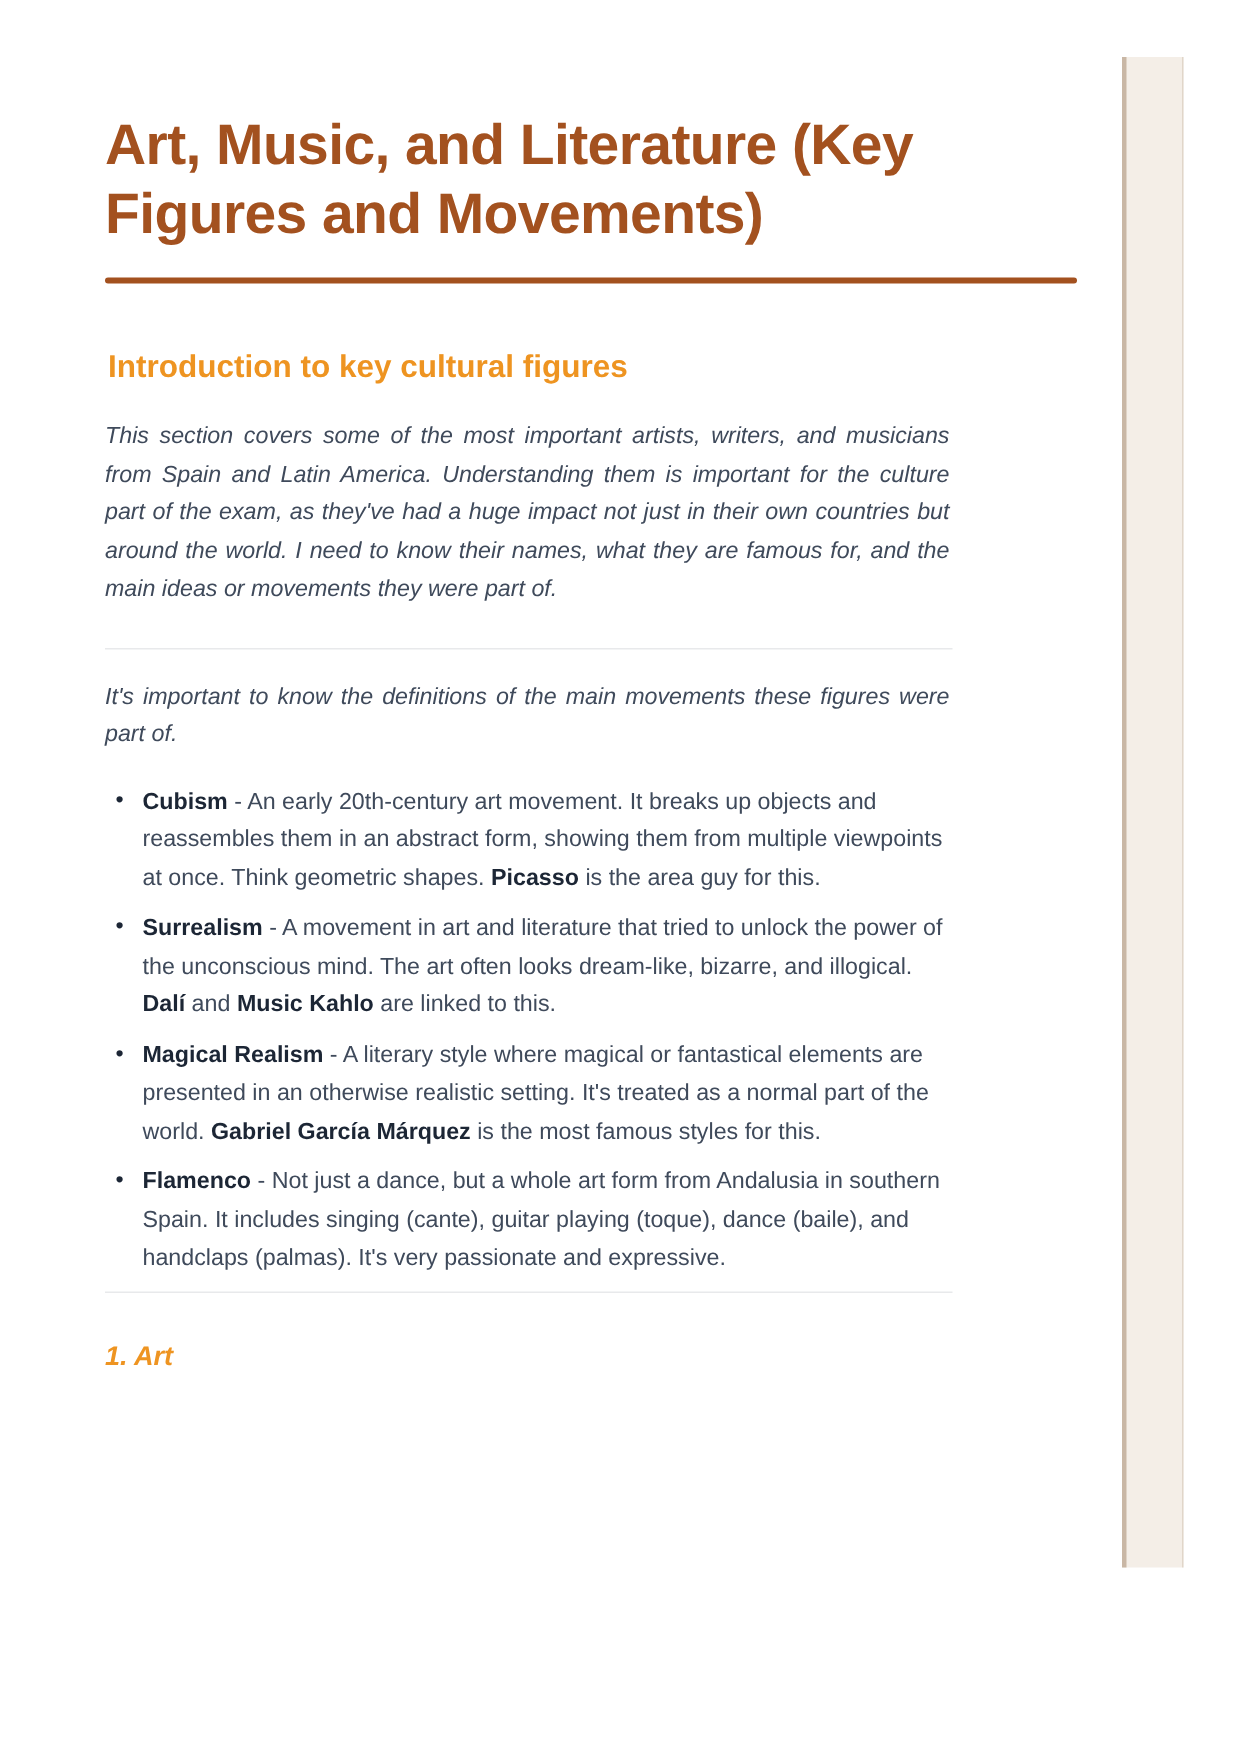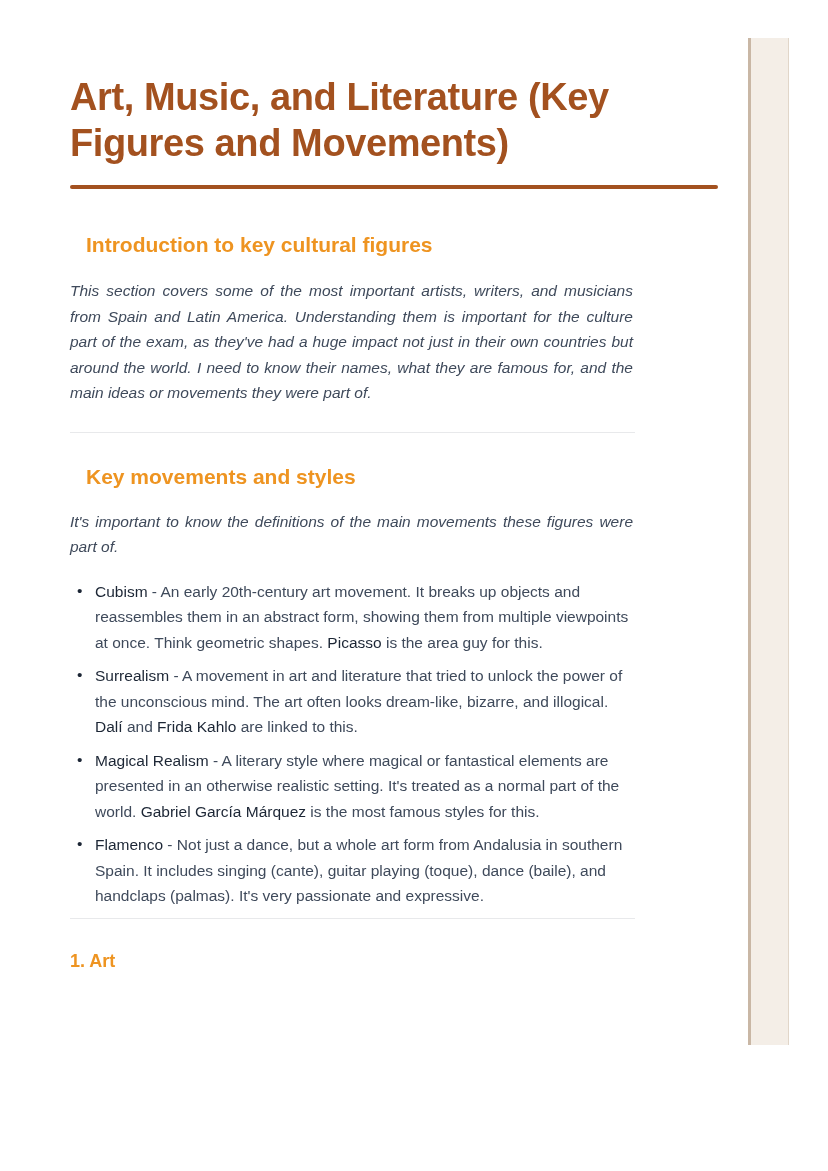--- a/index.html
+++ b/index.html
@@ -39,30 +39,31 @@
     letter-spacing:-0.4px;
     color:var(--title);
   }
   .title-rule{
     margin-top:19px;width:648px;height:4px;
     background:var(--title);border-radius:2px;
   }
 
   h2{
     font-size:21px;line-height:26px;font-weight:700;
-    color:var(--accent);margin:16px;
+    color:var(--accent);margin:2px;
   }
   .mt-intro{margin-top:43px;}
   .mt-h2{margin-top:31px;}
   .mt-h2b{margin-top:36px;}
 
   h3{
     margin:31px 0 0;
     font-size:18px;line-height:23px;font-weight:700;
     color:var(--accent);
+    font-style:italic;
   }
 
   p.body{
     margin:20px 0 0;width:563px;
     font-size:15.5px;line-height:25.5px;
     color:var(--body);
     font-style:italic;
   }
   p.justify{text-align:justify;}
   p.lead{margin-top:19px;}
@@ -75,21 +76,21 @@
 
   ul.movements{
     margin:19px 0 0;padding:0;list-style:none;width:563px;
   }
   ul.movements li{
     position:relative;padding-left:25px;margin:0 0 8px;
     font-size:15.5px;line-height:25.5px;color:var(--body);
   }
   ul.movements li:last-child{margin-bottom:0;}
   .marker{position:absolute;left:7px;top:-1px;color:var(--strong);}
-  .b{font-weight:400;color:var(--strong);}
+  .b{font-weight:700;color:var(--strong);}
   .i{}
 
   .watermark{
     position:absolute;top:1054px;right:53px;
     font-size:10.5px;letter-spacing:.4px;
     color:var(--watermark);z-index:3;
   }
 </style>
 </head>
 <body>
@@ -103,27 +104,26 @@
     <h1>Art, Music, and Literature (Key Figures and Movements)</h1>
 
     <div class="title-rule"></div>
 
     <h2 class="mt-intro">Introduction to key cultural figures</h2>
 
     <p class="body justify">This section covers some of the most important artists, writers, and musicians from Spain and Latin America. Understanding them is important for the culture part of the exam, as they've had a huge impact not just in their own countries but around the world. I need to know their names, what they are famous for, and the main ideas or movements they were part of.</p>
 
     <hr class="divider">
 
-    <h2 class="mt-h2">Key movements and styles</h2>
 
     <p class="body justify lead">It's important to know the definitions of the main movements these figures were part of.</p>
 
     <ul class="movements">
         <li><span class="marker">•</span><span><span class="b">Cubism</span><span> - An early 20th-century art movement. It breaks up objects and reassembles them in an abstract form, showing them from multiple viewpoints at once. Think geometric shapes. </span><span class="b">Picasso</span><span> is the area guy for this.</span></span></li>
-        <li><span class="marker">•</span><span><span class="b">Surrealism</span><span> - A movement in art and literature that tried to unlock the power of the unconscious mind. The art often looks dream-like, bizarre, and illogical. </span><span class="b">Dalí</span><span> and </span><span class="b">Frida Kahlo</span><span> are linked to this.</span></span></li>
+        <li><span class="marker">•</span><span><span class="b">Surrealism</span><span> - A movement in art and literature that tried to unlock the power of the unconscious mind. The art often looks dream-like, bizarre, and illogical. </span><span class="b">Dalí</span><span> and </span><span class="b">Music Kahlo</span><span> are linked to this.</span></span></li>
         <li><span class="marker">•</span><span><span class="b">Magical Realism</span><span> - A literary style where magical or fantastical elements are presented in an otherwise realistic setting. It's treated as a normal part of the world. </span><span class="b">Gabriel García Márquez</span><span> is the most famous styles for this.</span></span></li>
         <li><span class="marker">•</span><span><span class="b">Flamenco</span><span> - Not just a dance, but a whole art form from Andalusia in southern Spain. It includes singing (</span><span class="i">cante</span><span>), guitar playing (</span><span class="i">toque</span><span>), dance (</span><span class="i">baile</span><span>), and handclaps (</span><span class="i">palmas</span><span>). It's very passionate and expressive.</span></span></li>
       </ul>
 
     <hr class="divider hr2">
 
 
     <h3>1. Art</h3>
 
 

